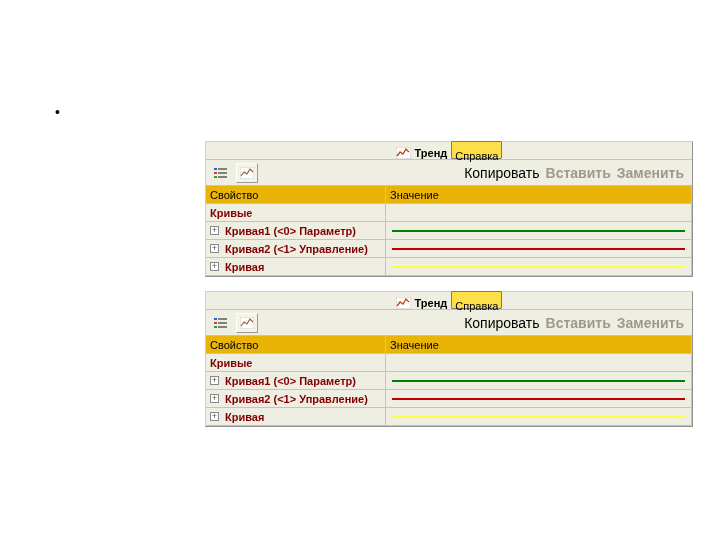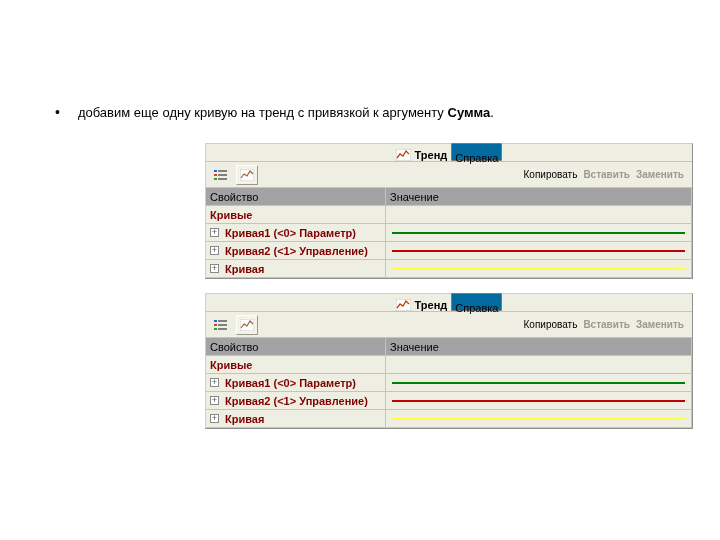--- a/index.html
+++ b/index.html
@@ -53,21 +53,21 @@
     border-bottom: 1px solid #c8c4b0;
   }
   .title-icon {
     width: 15px; height: 13px;
     display:flex; align-items:center; justify-content:center;
   }
   .title-icon svg { display:block; }
   .title-label { font-weight: bold; font-size: 11px; }
   .title-btn {
     border: 1px solid #7a7a7a;
-    background: #0369a1;
+    background: #fde047;
     padding: 8px 3px;
     font-size: 11px;
     height: 14px;
     line-height: 12px;
     border-radius: 1px;
   }
 
   .toolbar-row {
     height: 26px;
     display: flex;
@@ -85,21 +85,21 @@
   }
   .tb-btn.raised {
     border: 1px solid #ffffff;
     border-right-color:#9a9a8a;
     border-bottom-color:#9a9a8a;
     background:#f4f3ea;
   }
   .tb-spacer { flex:1; }
   .tb-actions {
     display:flex; align-items:center; gap:6px;
-    font-size: 10px;
+    font-size: 14px;
     padding-right:4px;
   }
   .tb-act { color:#000; }
   .tb-act.disabled { color:#9e9a8a;font-weight:bold; }
 
   .grid {
     display:grid;
     grid-template-columns: 180px 1fr;
   }
   .cell {
@@ -109,21 +109,21 @@
     height: 18px;
     display:flex;
     align-items:center;
     padding: 0 4px;
     background:#efeee2;
     position:relative;
     overflow:hidden;
   }
   .cell.first-col { border-left:none; }
   .hdr {
-    background: #a3a3a3;
+    background: #eab308;
     font-weight: normal;
   }
   .row-label {
     font-weight: bold;
     color:#800000;
   }
   .row-label.alone { color:#800000; }
   .tree-plus {
     width:9px; height:9px;
     border:1px solid #888;
@@ -141,23 +141,20 @@
     margin: 0 2px;
   }
 </style>
 </head>
 <body>
 
 <div class="doc-wrap">
 
   <div class="bullet-row">
     <span class="bullet-dot">•</span>
-    <span class="bullet-text">
-      <span>добавим еще одну кривую на тренд с привязкой к аргументу </span><span class="bold">Сумма</span><span>.</span>
-    </span>
   </div>
 
   <div class="panel">
     <div class="title-row">
       <span class="title-icon">
         <svg width="15" height="12" viewBox="0 0 15 12">
           <rect x="0" y="0" width="15" height="12" fill="#fff" stroke="#888" stroke-width="0.5"></rect>
           <polyline points="1,9 4,5 7,7 10,2 13,5" fill="none" stroke="#c04000" stroke-width="1.3"></polyline>
         </svg>
       </span>

